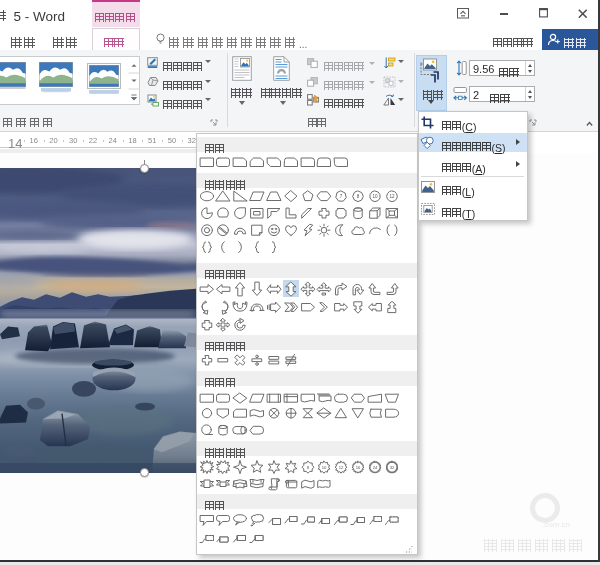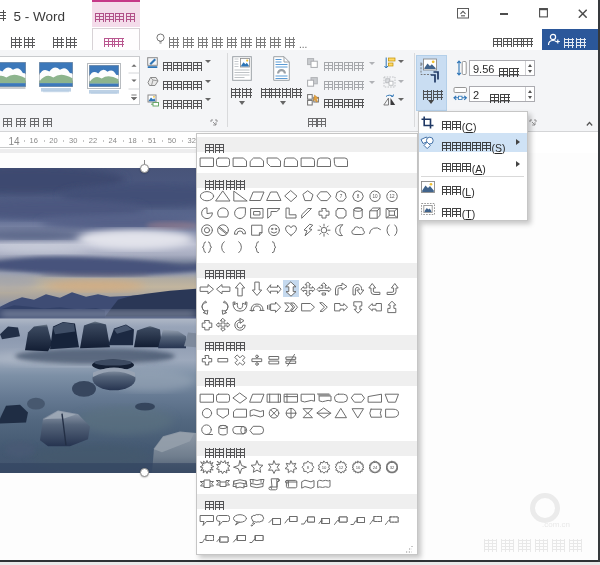--- a/index.html
+++ b/index.html
@@ -211,21 +211,21 @@
 <svg class="ab" style="left:529px;top:118.5px" width="8" height="8" viewBox="0 0 8 8">
 <path d="M1,3 V1 H3 M5,1 H7 V3" fill="none" stroke="#898989" stroke-width="0.9"></path>
 <path d="M3,3 L6,6 M6,3.2 V6 H3.2" fill="none" stroke="#898989" stroke-width="0.9"></path>
     </svg>
 <svg class="ab" style="left:585.5px;top:120.5px" width="7" height="6" viewBox="0 0 7 6">
 <path d="M0.8,4.5 L3.5,1.5 L6.2,4.5" fill="none" stroke="#555" stroke-width="1.2"></path>
     </svg>
 <div class="ab" style="left:0;top:131.6px;width:600px;height:16px;background:#fff"></div>
 <div class="ab" style="left:0;top:131.6px;width:417px;height:16px;border-bottom:1px solid #c9cacb"></div>
 <div class="ab" style="left:0;top:131.6px;width:600px;height:16px">
-      <span style="position:absolute;left:8.0px;top:4.5px;width:12px;text-align:center;font-size:10px;color:#8a8a8a">14</span>
+      <span style="position:absolute;left:8.0px;top:4.5px;width:12px;text-align:center;font-size:13px;color:#8a8a8a">14</span>
       <span style="position:absolute;left:23.9px;top:8px;width:1px;height:2.5px;background:#c6c6c6"></span>
       <span style="position:absolute;left:27.75px;top:4.5px;width:12px;text-align:center;font-size:7.5px;color:#8a8a8a">16</span>
       <span style="position:absolute;left:43.65px;top:8px;width:1px;height:2.5px;background:#c6c6c6"></span>
       <span style="position:absolute;left:47.5px;top:4.5px;width:12px;text-align:center;font-size:7.5px;color:#8a8a8a">20</span>
       <span style="position:absolute;left:63.4px;top:8px;width:1px;height:2.5px;background:#c6c6c6"></span>
       <span style="position:absolute;left:67.25px;top:4.5px;width:12px;text-align:center;font-size:7.5px;color:#8a8a8a">30</span>
       <span style="position:absolute;left:83.15px;top:8px;width:1px;height:2.5px;background:#c6c6c6"></span>
       <span style="position:absolute;left:87.0px;top:4.5px;width:12px;text-align:center;font-size:7.5px;color:#8a8a8a">22</span>
       <span style="position:absolute;left:102.9px;top:8px;width:1px;height:2.5px;background:#c6c6c6"></span>
       <span style="position:absolute;left:106.75px;top:4.5px;width:12px;text-align:center;font-size:7.5px;color:#8a8a8a">24</span>

